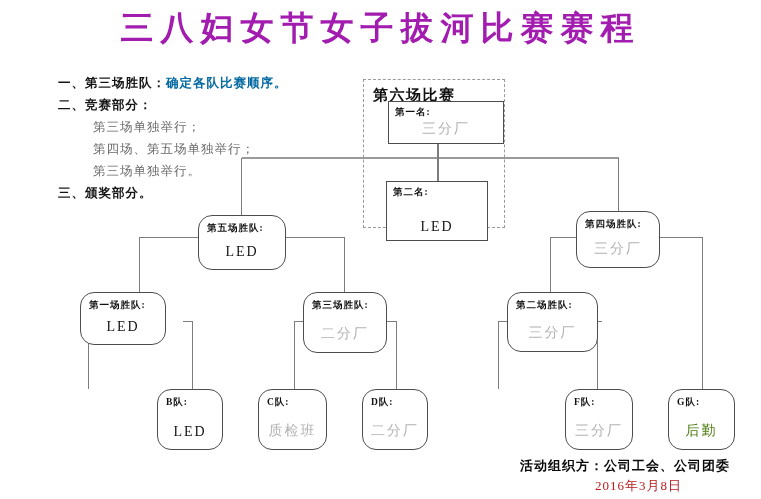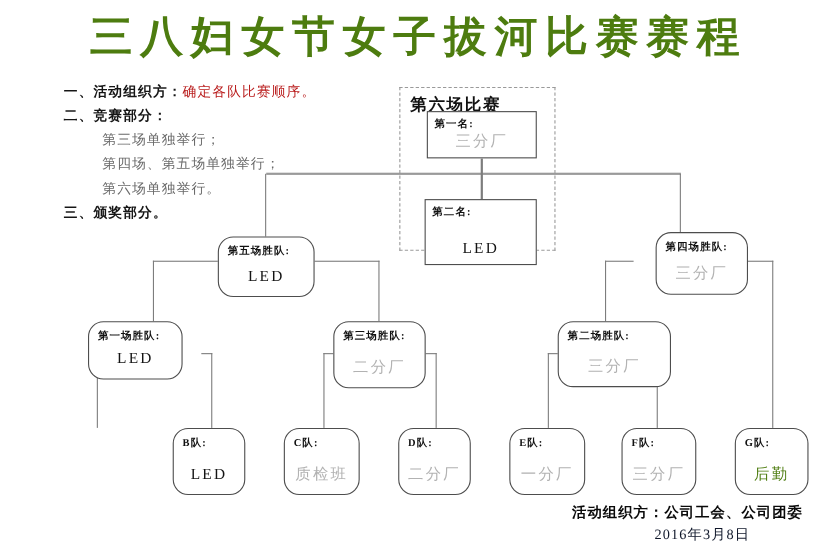--- a/index.html
+++ b/index.html
@@ -3,59 +3,59 @@
 <meta charset="utf-8">
 <style>
   html,body{margin:0;padding:0;background:#fff;}
   #stage{
     position:relative;width:761px;height:499px;background:#ffffff;
     font-family:"Liberation Serif","DejaVu Serif",serif;
     color:#1a1a1a;overflow:hidden;
   }
   .title{
     position:absolute;left:0;top:6px;width:761px;text-align:center;
-    font-size:39px;font-weight:bold;letter-spacing:7px;color:#4d7c0f;
+    font-size:33px;font-weight:bold;letter-spacing:7px;color:#a21caf;
   }
   
   .notes{position:absolute;left:58px;top:72px;width:310px;font-size:12.5px;line-height:22px;}
   .nb{font-weight:bold;color:#151515;letter-spacing:1px;}
-  .nr{color:#b91c1c;letter-spacing:1px;}
+  .nr{color:#0369a1;letter-spacing:1px;font-weight:bold;}
   .note-sub{color:#6a6a6a;padding-left:35px;letter-spacing:1px;}
   
   .rbox,.sbox{position:absolute;background:#fff;box-sizing:border-box;}
   .rbox{border:1px solid #4d4d4d;border-radius:14px;}
   .sbox{border:1px solid #4d4d4d;}
   .dashedbox{position:absolute;border:1px dashed #9a9a9a;box-sizing:border-box;background:transparent;}
   .box-label{position:absolute;left:8px;top:6px;font-weight:bold;font-size:9.5px;letter-spacing:1px;color:#111;white-space:nowrap;}
   .box-team{position:absolute;left:0;right:0;bottom:9px;text-align:center;font-size:14px;letter-spacing:2px;white-space:nowrap;}
   .group-label{position:absolute;left:9px;top:6px;font-weight:bold;font-size:15px;letter-spacing:1.5px;color:#111;}
   
   .line{position:absolute;background:#7d7d7d;}
   .mainline{position:absolute;background:#9a9a9a;}
   
   .footer-org{position:absolute;left:520px;top:457px;font-size:13px;font-weight:bold;letter-spacing:1px;color:#0a0a0a;white-space:nowrap;}
-  .footer-date{position:absolute;left:595px;top:477px;font-size:13px;letter-spacing:1px;color:#0f172a;white-space:nowrap;}
+  .footer-date{position:absolute;left:595px;top:477px;font-size:13px;letter-spacing:1px;color:#b91c1c;white-space:nowrap;}
 </style>
 </head>
 <body>
 
 <div id="stage">
 
   <div class="title">三八妇女节女子拔河比赛赛程</div>
 
   <div class="notes">
     <div>
-      <span class="nb">一、活动组织方：</span><span class="nr">确定各队比赛顺序。</span>
+      <span class="nb">一、第三场胜队：</span><span class="nr">确定各队比赛顺序。</span>
     </div>
     <div>
       <span class="nb">二、竞赛部分：</span>
     </div>
     <div class="note-sub">第三场单独举行；</div>
     <div class="note-sub">第四场、第五场单独举行；</div>
-    <div class="note-sub">第六场单独举行。</div>
+    <div class="note-sub">第三场单独举行。</div>
     <div>
       <span class="nb">三、颁奖部分。</span>
     </div>
   </div>
 
   <div class="mainline" style="left:242px;top:157px;width:377px;height:2px"></div>
   <div class="line" style="left:437px;top:144px;width:2px;height:38px"></div>
   <div class="line" style="left:241px;top:158px;width:1px;height:57px"></div>
   <div class="line" style="left:618px;top:158px;width:1px;height:53px"></div>
 
@@ -80,67 +80,63 @@
   <div class="line" style="left:396px;top:321px;width:1px;height:68px"></div>
 
   <div class="line" style="left:498px;top:321px;width:9px;height:1px"></div>
   <div class="line" style="left:498px;top:321px;width:1px;height:68px"></div>
   <div class="line" style="left:592px;top:321px;width:10px;height:1px"></div>
   <div class="line" style="left:597px;top:321px;width:1px;height:68px"></div>
 
   <div class="dashedbox" style="left:363px;top:79px;width:142px;height:149px">
     <div class="group-label">第六场比赛</div>
   </div>
-  <div class="sbox" style="left:388px;top:101px;width:100px;height:43px">
+  <div class="sbox" style="left:388px;top:101px;width:116px;height:43px">
     <div class="box-label" style="left:6px;top:4px">第一名:</div>
     <div class="box-team" style="bottom: 5px; color: rgb(178, 178, 178);">三分厂</div>
   </div>
   <div class="sbox" style="left:386px;top:181px;width:102px;height:60px">
     <div class="box-label" style="left:6px;top:4px">第二名:</div>
     <div class="box-team" style="bottom: 5px; color: rgb(20, 20, 20);">LED</div>
   </div>
 
   <div class="rbox" style="left:198px;top:215px;width:88px;height:55px">
     <div class="box-label">第五场胜队:</div>
     <div class="box-team" style="color: rgb(20, 20, 20);">LED</div>
   </div>
-  <div class="rbox" style="left:596px;top:211px;width:84px;height:57px">
+  <div class="rbox" style="left:576px;top:211px;width:84px;height:57px">
     <div class="box-label">第四场胜队:</div>
     <div class="box-team" style="color: rgb(178, 178, 178);">三分厂</div>
   </div>
 
   <div class="rbox" style="left:80px;top:292px;width:86px;height:53px">
     <div class="box-label">第一场胜队:</div>
     <div class="box-team" style="color: rgb(20, 20, 20);">LED</div>
   </div>
   <div class="rbox" style="left:303px;top:292px;width:84px;height:61px">
     <div class="box-label">第三场胜队:</div>
     <div class="box-team" style="color: rgb(178, 178, 178);">二分厂</div>
   </div>
-  <div class="rbox" style="left:507px;top:292px;width:103px;height:60px">
+  <div class="rbox" style="left:507px;top:292px;width:91px;height:60px">
     <div class="box-label">第二场胜队:</div>
     <div class="box-team" style="color: rgb(178, 178, 178);">三分厂</div>
   </div>
 
   <div class="rbox" style="left:157px;top:389px;width:66px;height:61px">
     <div class="box-label">B队:</div>
     <div class="box-team" style="color: rgb(20, 20, 20);">LED</div>
   </div>
   <div class="rbox" style="left:258px;top:389px;width:69px;height:61px">
     <div class="box-label">C队:</div>
     <div class="box-team" style="color: rgb(178, 178, 178);">质检班</div>
   </div>
   <div class="rbox" style="left:362px;top:389px;width:66px;height:61px">
     <div class="box-label">D队:</div>
     <div class="box-team" style="color: rgb(178, 178, 178);">二分厂</div>
   </div>
-  <div class="rbox" style="left:463px;top:389px;width:69px;height:61px">
-    <div class="box-label">E队:</div>
-    <div class="box-team" style="color: rgb(178, 178, 178);">一分厂</div>
-  </div>
   <div class="rbox" style="left:565px;top:389px;width:68px;height:61px">
     <div class="box-label">F队:</div>
     <div class="box-team" style="color: rgb(178, 178, 178);">三分厂</div>
   </div>
   <div class="rbox" style="left:668px;top:389px;width:67px;height:61px">
     <div class="box-label">G队:</div>
     <div class="box-team" style="color: #4d7c0f;">后勤</div>
   </div>
 
   <div class="footer-org"><span>活动组织方：</span><span>公司工会、公司团委</span></div>

